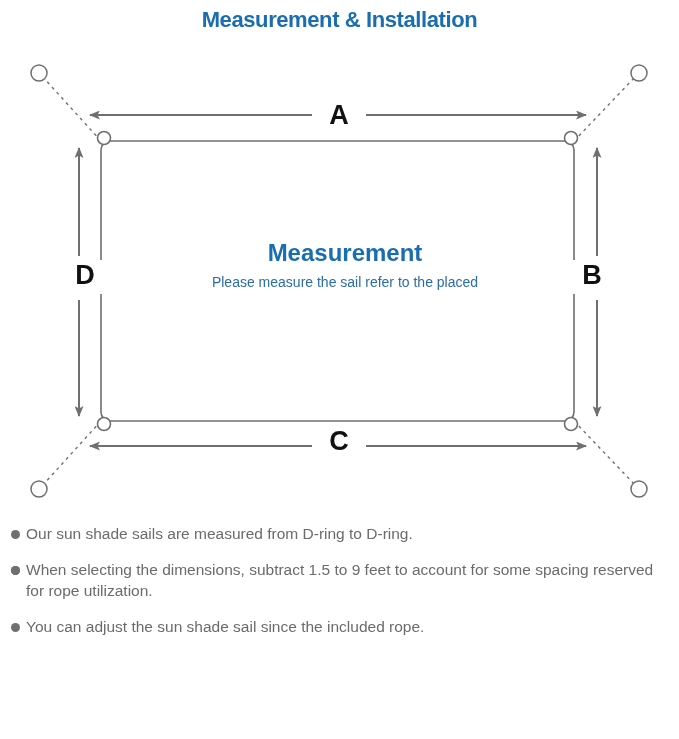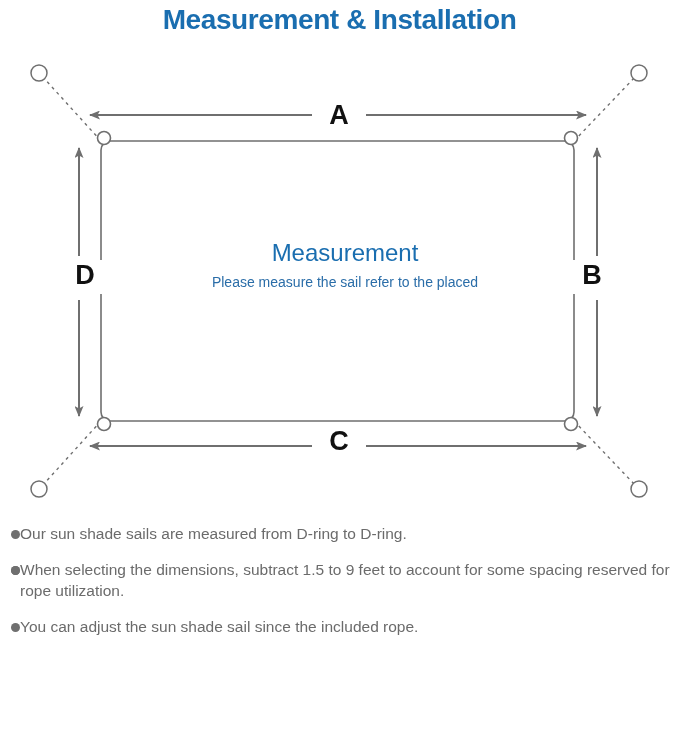--- a/index.html
+++ b/index.html
@@ -15,21 +15,21 @@
     overflow: hidden;
   }
 
   
   .page-title {
     position: absolute;
     top: 0px;
     left: 0;
     width: 679px;
     text-align: center;
-    font-size: 28px;
+    font-size: 22px;
     font-weight: bold;
     color: #1a6eb0;
     letter-spacing: -0.4px;
     line-height: 40px;
   }
 
   
   .diagram {
     position: absolute;
     top: 48px;
@@ -59,41 +59,41 @@
 
   .center-text {
     position: absolute;
     left: 110px;
     top: 190px;
     width: 470px;
     text-align: center;
   }
   .center-title {
     font-size: 24px;
-    font-weight: normal;
+    font-weight: bold;
     color: #1a6eb0;
     line-height: 30px;
   }
   .center-sub {
     font-size: 14px;
     color: #2a6da8;
     line-height: 22px;
     margin-top: 3px;
   }
 
   
   .notes {
     position: absolute;
     top: 523px;
     left: 0;
     width: 679px;
   }
   .note-item {
     position: relative;
-    padding-left: 20px;
+    padding-left: 26px;
     margin-bottom: 15px;
     color: #6b6b6b;
     font-size: 15.5px;
     line-height: 21px;
     padding-right: 6px;
   }
   .note-item .bullet {
     position: absolute;
     left: 11px;
     top: 7px;

